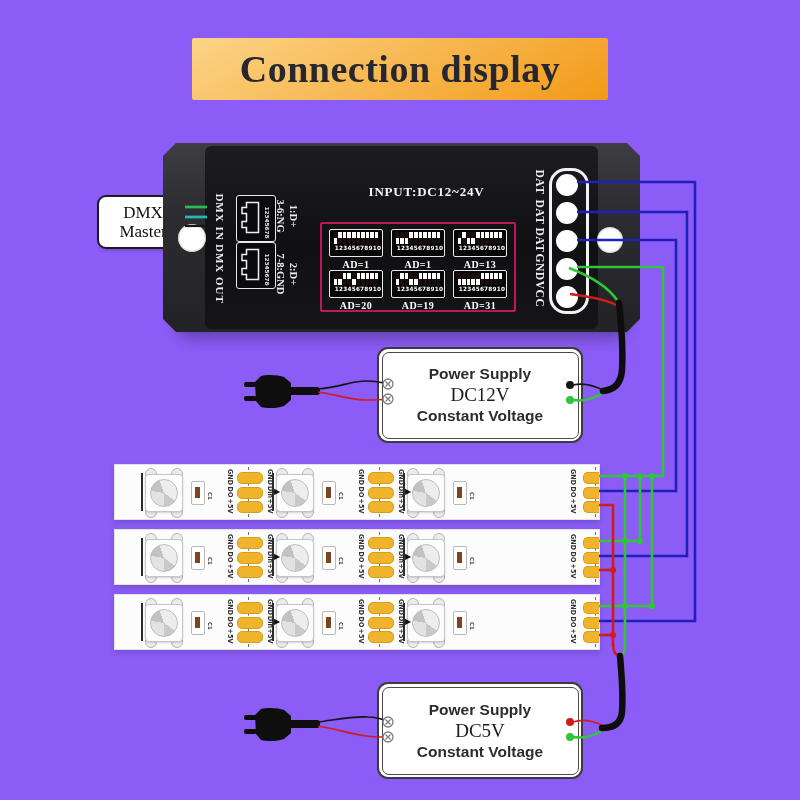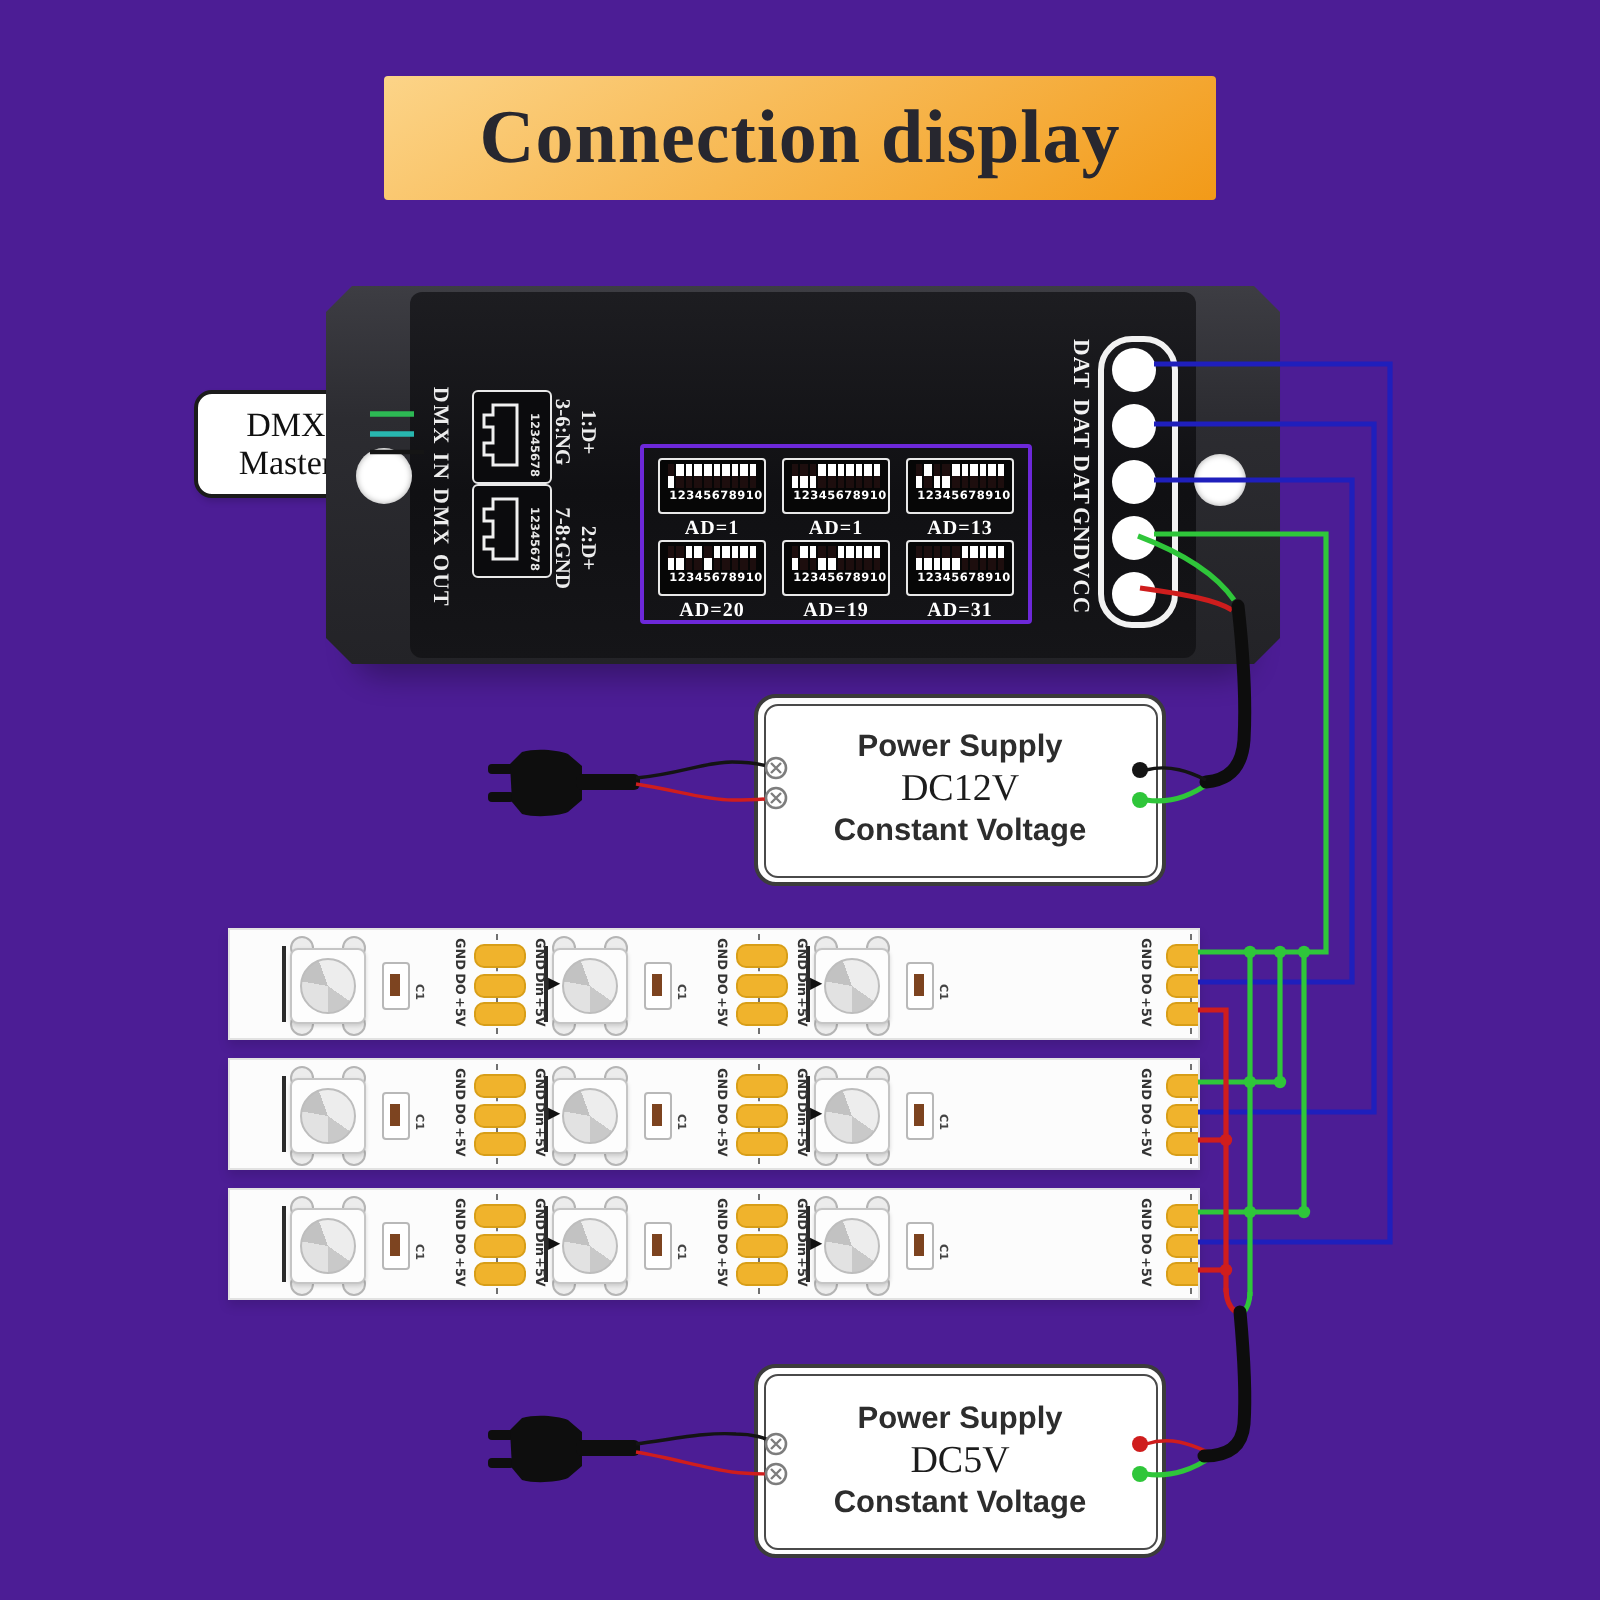--- a/index.html
+++ b/index.html
@@ -1,16 +1,16 @@
 <!DOCTYPE html>
 <html style="--data: #1f1fbc; --gnd: #2fc63a; --pwr: #cf1d1d; --dmxa: #2db954; --dmxb: #28b7b0; --cable: #0d0d0d; --pad: #f0b32c; --bfrom: #fcd488; --bto: #f29a18;"><head>
 <meta charset="utf-8">
 <style>
   html,body{margin:0;padding:0;background:#fff;}
-  #stage{position:relative;width:800px;height:800px;background:#4c1d95;overflow:hidden;
+  #stage{position:relative;width:800px;height:800px;background:#8b5cf6;overflow:hidden;
          font-family:"Liberation Sans",sans-serif;}
   
   #banner{position:absolute;left:192px;top:38px;width:416px;height:62px;z-index:4;
           background:linear-gradient(150deg,var(--bfrom),var(--bto));border-radius:2px;
           display:flex;align-items:center;justify-content:center;}
   #banner-title{font:700 38px "Liberation Serif",serif;color:#27272f;letter-spacing:.5px;}
   
   #dmx-master{position:absolute;left:97px;top:195px;width:88px;height:50px;z-index:8;
             border:2.2px solid #1b1b1b;border-radius:9px;background:#fff;
             display:flex;flex-direction:column;align-items:center;justify-content:center;
@@ -34,21 +34,21 @@
   .rot{position:absolute;height:12px;line-height:12px;transform:rotate(90deg);
        text-align:center;white-space:nowrap;}
   .ctrlabel{font:700 11px "Liberation Serif",serif;color:#ededed;letter-spacing:1px;}
   .termlabel{font:700 11.5px "Liberation Serif",serif;color:#f2f2f2;letter-spacing:.5px;}
   .port{position:absolute;left:73px;width:38px;height:45px;border:1.6px solid #e9e9e9;
         border-radius:3px;background:#0b0b0d;}
   .pinslabel{font:700 8px "DejaVu Sans",sans-serif;color:#e6e6e6;transform:rotate(90deg) scale(.72);}
   .pinnote{position:absolute;width:58px;height:26px;transform:rotate(90deg);text-align:center;
            color:#ededed;font:700 10.5px "Liberation Serif",serif;line-height:13px;}
   #dip-panel{position:absolute;left:157px;top:79px;width:192px;height:86px;
-             border:2px solid #6d28d9;border-radius:2px;}
+             border:2px solid #be185d;border-radius:2px;}
   .dipblock{position:absolute;width:54px;}
   .dipbox{height:26px;border:1.5px solid #e8e8e8;border-radius:2px;background:#060606;}
   .sloterow{display:flex;justify-content:center;gap:1px;height:13px;padding-top:2px;}
   .slot{width:3.6px;height:12px;position:relative;background:#1d0e0e;}
   .nub{position:absolute;left:0;width:100%;height:6px;top:0;background:#fff;}
   .nub.on{top:auto;bottom:0;}
   .dipnums{color:#fff;font:700 7px "DejaVu Sans",sans-serif;text-align:center;
            transform:scale(.82);letter-spacing:.3px;margin-top:-1px;}
   .diplabel{color:#fff;font:700 10px "Liberation Serif",serif;text-align:center;
             margin-top:2px;letter-spacing:.5px;}
@@ -117,20 +117,21 @@
     <div>DMX</div>
     <div>Master</div>
   </div>
 
   <div id="controller">
     <div id="ctrl-shadow"></div>
     <div id="ctrl-body"></div>
     <div id="ctrl-face"></div>
     <div class="hole" id="hole-left"></div>
     <div class="hole" id="hole-right"></div>
+    <div id="ctrl-input">INPUT:DC12~24V</div>
     <div id="dip-panel">
         <div class="dipblock" style="left: 7px; top: 5px;">
           <div class="dipbox">
             <div class="sloterow">
               <div class="slot">
                 <div class="nub on"></div>
               </div>
               <div class="slot">
                 <div class="nub"></div>
               </div>

